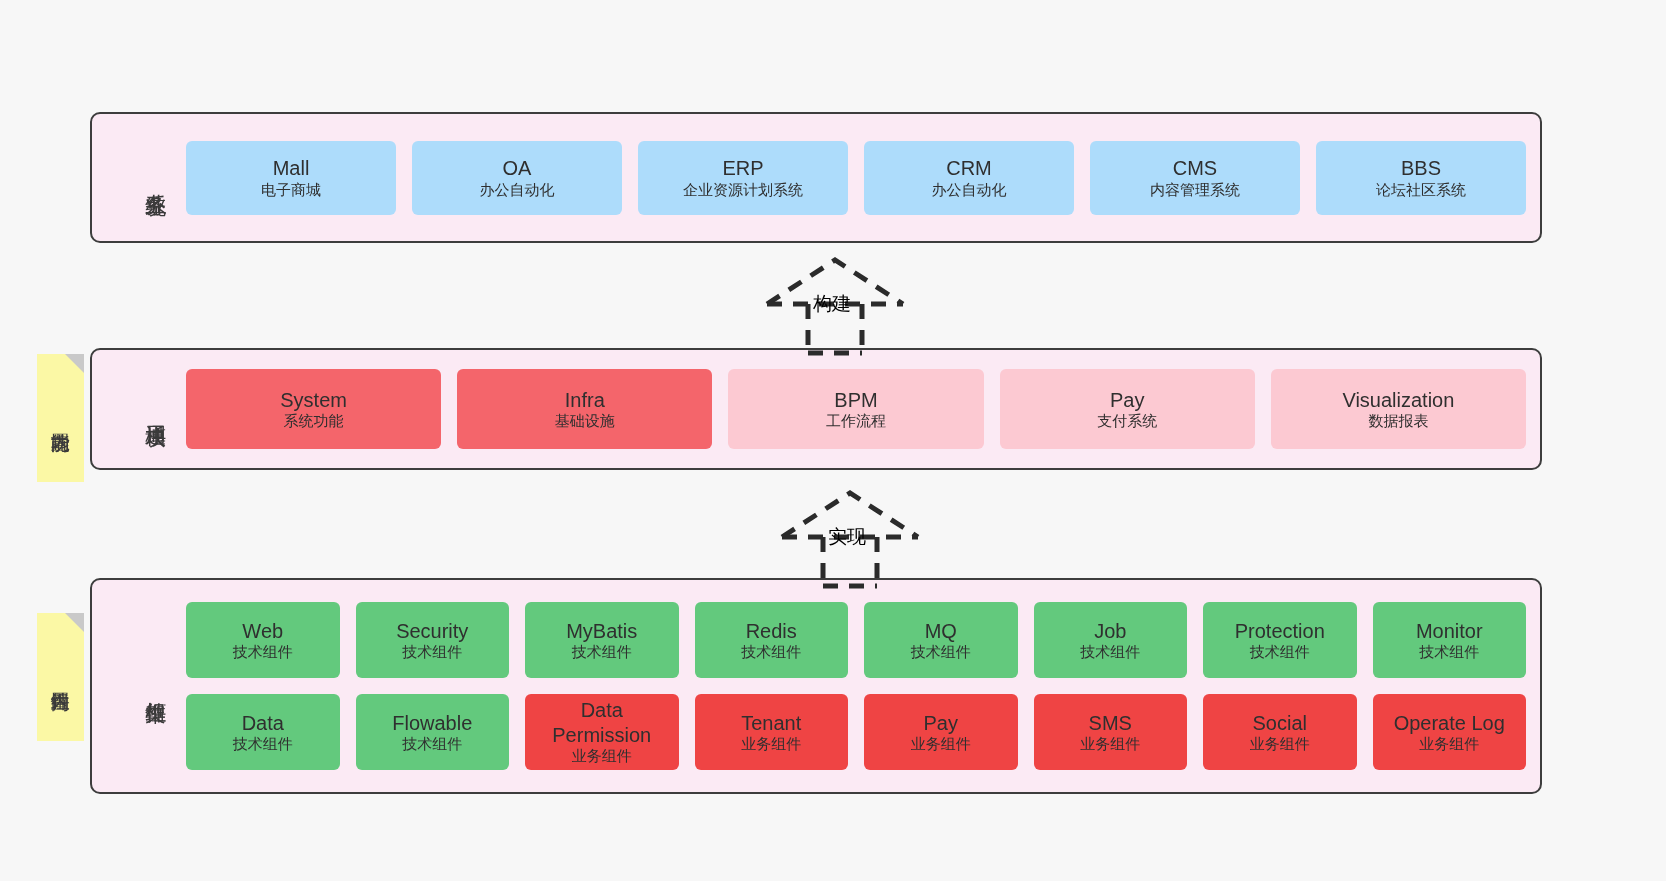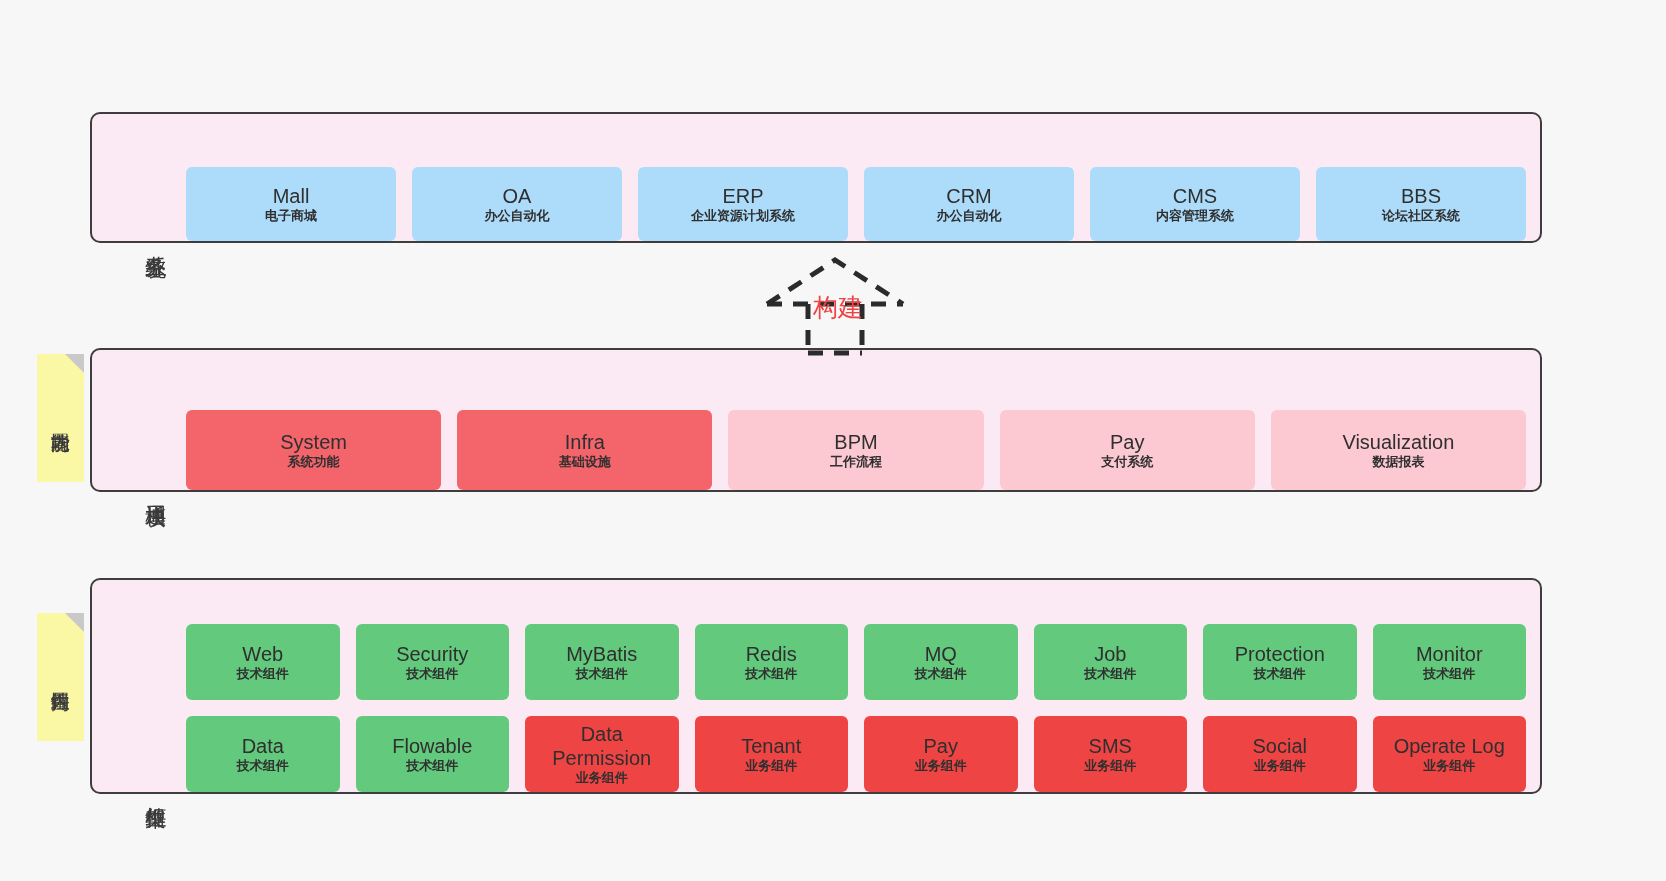--- a/index.html
+++ b/index.html
@@ -26,21 +26,21 @@
 
   
   .layer {
     position: absolute;
     box-sizing: border-box;
     background: #fbeaf4;
     border: 2px solid #3d3d3d;
     border-radius: 10px;
     display: flex;
     flex-direction: row;
-    align-items: flex-end;
+    align-items: center;
     padding-left: 44px;
   }
   .layer-title {
     flex: 0 0 auto;
     width: 40px;
     display: flex;
     align-items: center;
     justify-content: center;
     font-size: 21px;
     line-height: 1.12;
@@ -77,23 +77,22 @@
     text-align: center;
     padding: 4px 6px;
     color: #2f2f2f;
     user-select: none;
   }
   .card .t1 {
     font-size: 20px;
     line-height: 1.22;
   }
   .card .t2 {
-    font-size: 13px;
+    font-size: 15px;
     line-height: 1.22;
-    font-weight: bold;
   }
 
   .card.blue  { background: #addcfb; }
   .card.red   { background: #f4656b; }
   .card.pink  { background: #fcc9d2; }
   .card.green { background: #63c97d; }
   .card.mint  { background: #ef4444; }
 
   .layer-business .card { height: 74px; }
   .layer-modules  .card { height: 80px; }
@@ -125,22 +124,22 @@
     border-left: 19px solid transparent;
   }
 
   
   .connector {
     position: absolute;
     z-index: 2;
   }
   .connector .clabel {
     position: absolute;
-    font-size: 25px;
-    color: #ef4444;
+    font-size: 19px;
+    color: #000000;
     background: transparent;
     white-space: nowrap;
     user-select: none;
   }
 </style>
 </head>
 <body>
 
 <div id="canvas">
 
@@ -185,21 +184,21 @@
       <line x1="53" y1="101" x2="107" y2="101" stroke="#2b2b2b" stroke-width="5" stroke-dasharray="15,11"></line>
     </svg>
     <span class="clabel" style="left:58px; top:39px;">构建</span>
   </div>
 
   <div class="note" style="left:37px; top:354px; height:128px;">
     <span class="fold"></span>
     <span>内置功能</span>
   </div>
 
-  <div class="layer layer-modules" style="left:90px; top:348px; width:1452px; height:144px;">
+  <div class="layer layer-modules" style="left:90px; top:348px; width:1452px; height:122px;">
     <div class="layer-title">通用模块</div>
     <div class="layer-body">
       <div class="row">
         <div class="card red">
           <span class="t1">System</span>
           <span class="t2">系统功能</span>
         </div>
         <div class="card red">
           <span class="t1">Infra</span>
           <span class="t2">基础设施</span>
@@ -213,20 +212,30 @@
           <span class="t2">支付系统</span>
         </div>
         <div class="card pink">
           <span class="t1">Visualization</span>
           <span class="t2">数据报表</span>
         </div>
       </div>
     </div>
   </div>
 
+  <div class="connector" style="left:770px; top:485px; width:160px; height:105px;">
+    <svg width="160" height="105" viewBox="0 0 160 105">
+      <polyline points="12,52 80,8 148,52" fill="none" stroke="#2b2b2b" stroke-width="5" stroke-dasharray="15,11" stroke-linecap="butt"></polyline>
+      <line x1="12" y1="52" x2="148" y2="52" stroke="#2b2b2b" stroke-width="5" stroke-dasharray="15,11"></line>
+      <line x1="53" y1="52" x2="53" y2="103" stroke="#2b2b2b" stroke-width="5" stroke-dasharray="15,11"></line>
+      <line x1="107" y1="52" x2="107" y2="103" stroke="#2b2b2b" stroke-width="5" stroke-dasharray="15,11"></line>
+      <line x1="53" y1="101" x2="107" y2="101" stroke="#2b2b2b" stroke-width="5" stroke-dasharray="15,11"></line>
+    </svg>
+    <span class="clabel" style="left:58px; top:39px;">实现</span>
+  </div>
 
   <div class="note" style="left:37px; top:613px; height:128px;">
     <span class="fold"></span>
     <span>内置组件</span>
   </div>
 
   <div class="layer layer-frame" style="left:90px; top:578px; width:1452px; height:216px;">
     <div class="layer-title">框架组件</div>
     <div class="layer-body">
 

